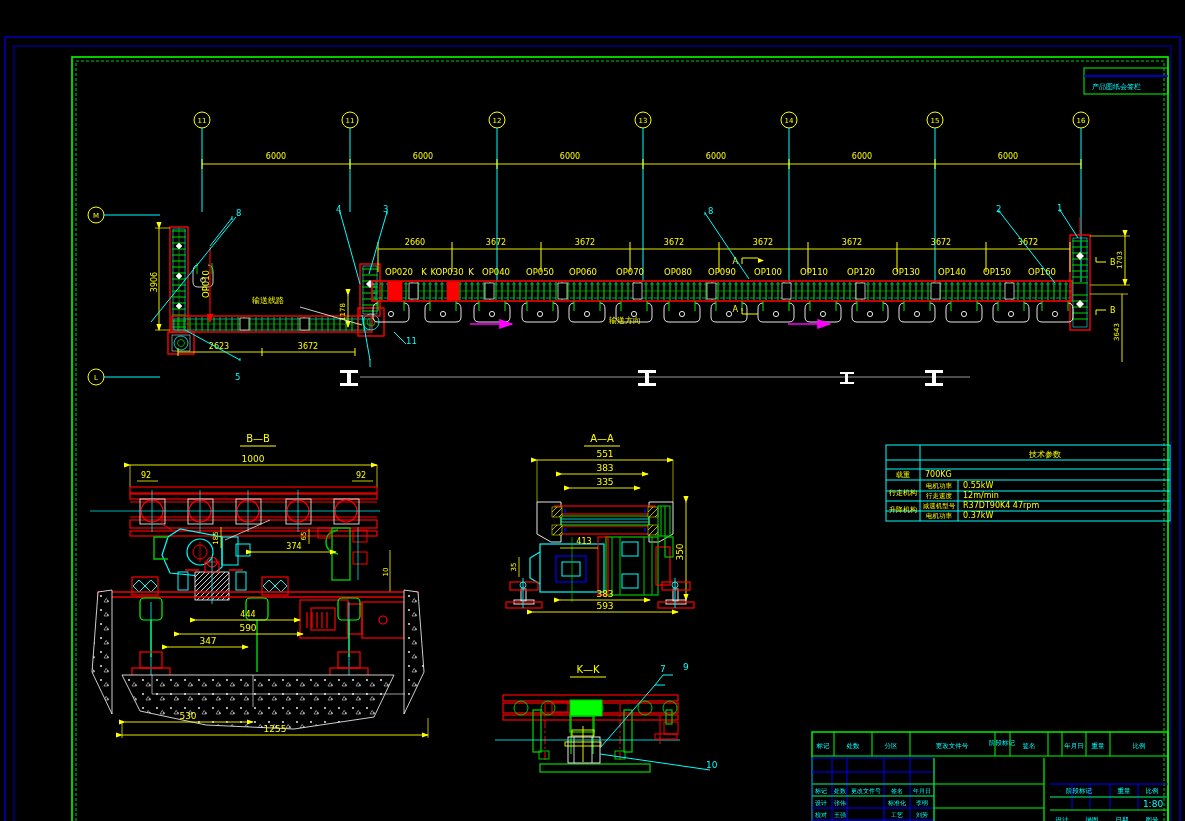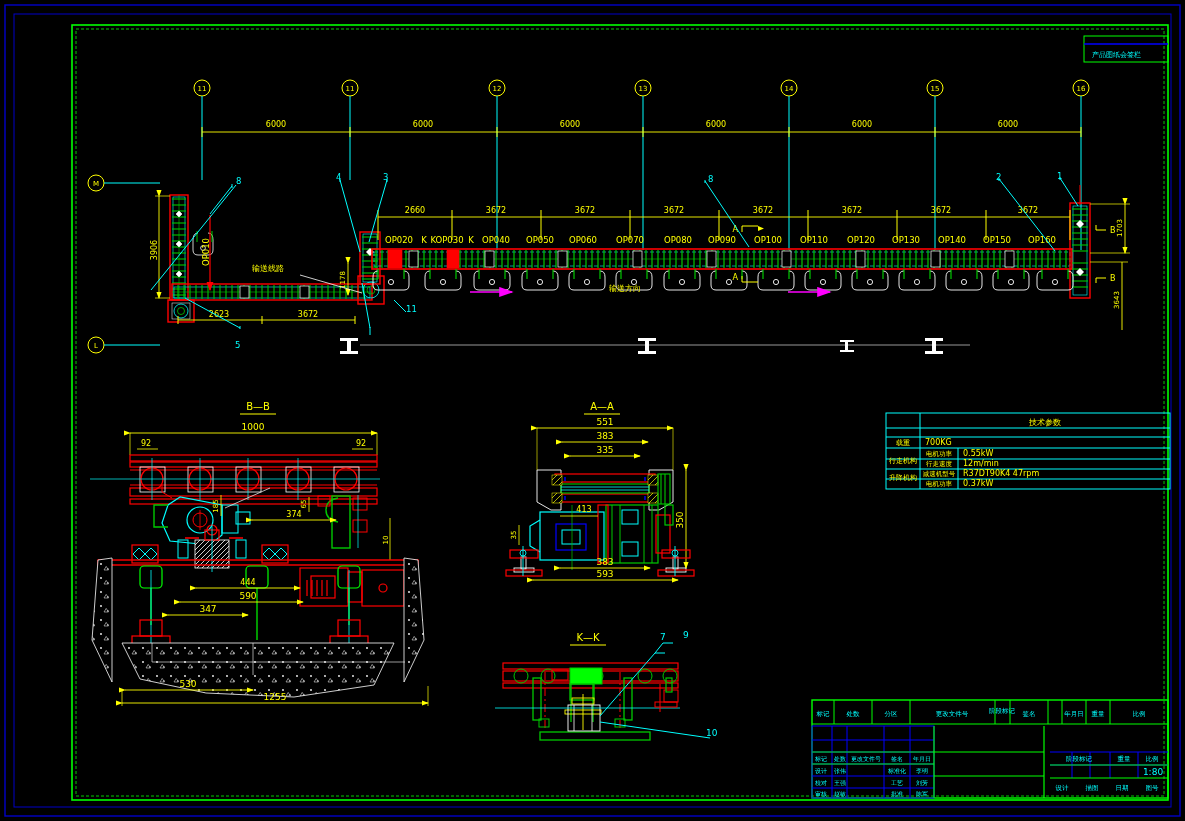--- a/index.html
+++ b/index.html
@@ -1,18 +1,18 @@
 <!DOCTYPE html>
 <html><head>
 <meta charset="utf-8">
 <style>
   html,body{margin:0;padding:0;background:#000;}
   body{width:1185px;height:821px;overflow:hidden;
        font-family:"DejaVu Sans","Liberation Sans",sans-serif;}
-  #stage{position:relative;width:1185px;height:597px;background:#1d4ed8;}
+  #stage{position:relative;width:1185px;height:597px;background:#1d4ed8;margin-top:32px;}
   svg{position:absolute;left:0;top:0;}
   .t{font-family:"DejaVu Sans","Liberation Sans",sans-serif;}
 </style>
 </head>
 <body>
 
 <div id="stage">
 
 <svg width="1185" height="821" viewBox="0 0 1185 821">
   <defs>

